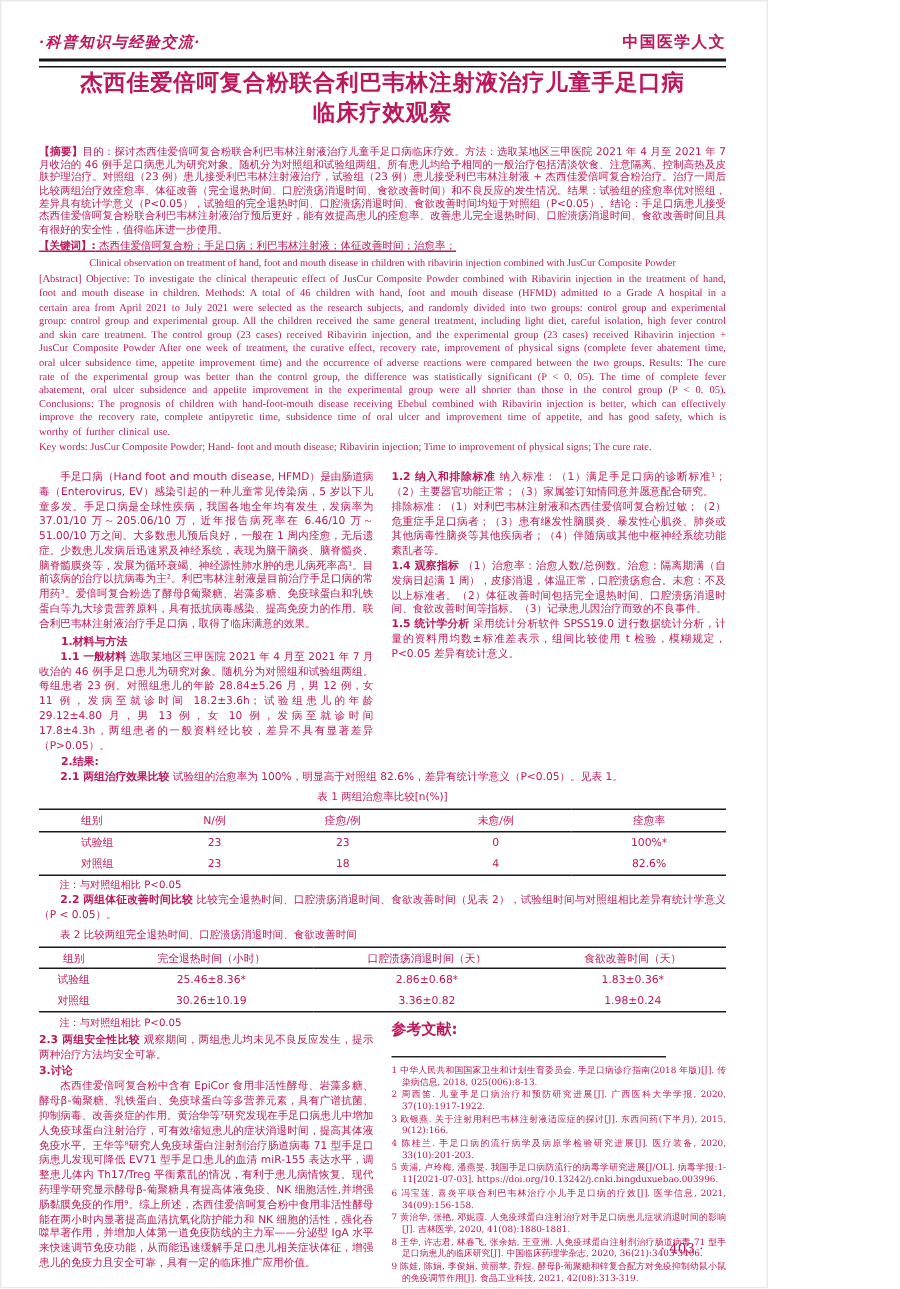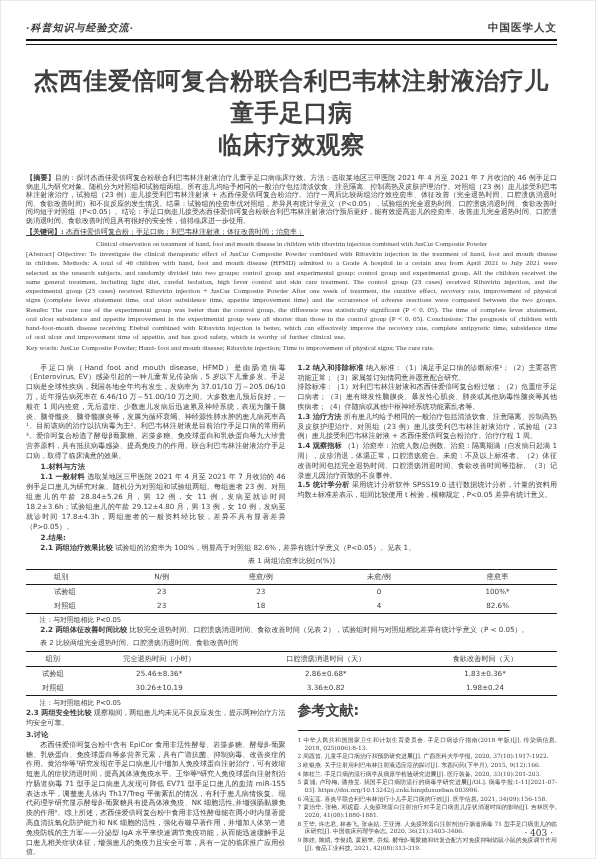--- a/index.html
+++ b/index.html
@@ -1,33 +1,33 @@
 <!DOCTYPE html>
 <html><head>
 <meta charset="utf-8">
 <style>
   html,body{margin:0;padding:0;background:#fff;}
   .page{
     position:relative;
-    width:596px;height:859px;
+    width:512px;height:859px;
     box-sizing:border-box;
     background:#fff;
     border:1px solid #e9e9e9;
-    padding:20px 38px 0 25px;
+    padding:20px 27px 0 25px;
     font-family:"DejaVu Sans","Liberation Sans",sans-serif;
-    color:#404040;
+    color:#be185d;
     overflow:hidden;
   }
   
   .hdr{display:flex;justify-content:space-between;align-items:flex-end;}
   .hdr-left{font-family:"DejaVu Serif","Liberation Serif",serif;font-style:italic;font-weight:bold;font-size:10px;letter-spacing:1px;}
   .hdr-right{font-size:10.5px;font-weight:bold;letter-spacing:1px;text-align:right;}
   .rule-double{margin-top:4px;border-top:2.5px solid #151515;border-bottom:1.2px solid #151515;height:2.5px;}
   
-  .title{margin-top:20px;text-align:center;font-weight:bold;font-size:24px;line-height:1.35;letter-spacing:0.5px;}
+  .title{margin-top:0;text-align:center;font-weight:bold;font-size:15px;line-height:1.35;letter-spacing:0.5px;}
   
   .abs-cn{margin-top:12px;font-size:7px;line-height:1.23;text-align:justify;}
   .abs-cn b{font-size:7.2px;}
   .kw-cn{margin-top:2px;font-size:7px;line-height:1.25;text-decoration:underline;}
   
   .en{font-family:"Liberation Serif","DejaVu Serif",serif;}
   .en-title{margin-top:4px;text-align:center;font-size:6.8px;line-height:1.3;}
   .abs-en{margin-top:1px;font-size:7px;line-height:1.32;text-align:justify;word-spacing:1px;}
   .kw-en{font-size:7px;line-height:1.3;margin-top:1px;}
   
@@ -42,21 +42,21 @@
   .tbl-cap{text-align:center;font-size:7px;margin-top:4px;}
   .tbl-cap-left{font-size:7px;margin-top:4px;text-indent:2em;}
   table{width:100%;border-collapse:collapse;margin-top:2px;font-size:7.2px;
         border-top:1.3px solid #1a1a1a;border-bottom:1.3px solid #1a1a1a;}
   th{font-weight:normal;border-bottom:0.8px solid #1a1a1a;padding:2px 2px;}
   td{padding:2px 2px;}
   th,td{text-align:center;}
   .t1 th:first-child,.t1 td:first-child{text-align:left;padding-left:28px;width:18%;}
   .tbl-note{font-size:6.8px;margin-top:2px;text-indent:2em;}
   
-  .ref-h{font-weight:bold;font-size:14px;margin:2px 0 10px 0;}
+  .ref-h{font-weight:bold;font-size:10px;margin:2px 0 10px 0;}
   .ref-sep{border-top:1px solid #222;width:82%;margin-bottom:6px;}
   .refs{font-size:5.9px;line-height:1.3;text-align:justify;
         font-family:"DejaVu Serif","Liberation Serif",serif;}
   .refs p{margin:0 0 1px 0;padding-left:7px;text-indent:-7px;}
   
   .pageno{position:absolute;right:42px;bottom:20px;font-size:9px;
           font-family:"DejaVu Serif","Liberation Serif",serif;}
 </style>
 </head>
 <body>
@@ -83,21 +83,20 @@
 
   <div class="cols">
     <div class="col">
       <p class="indent">手足口病（Hand foot and mouth disease, HFMD）是由肠道病毒（Enterovirus, EV）感染引起的一种儿童常见传染病，5 岁以下儿童多发。手足口病是全球性疾病，我国各地全年均有发生，发病率为 37.01/10 万～205.06/10 万，近年报告病死率在 6.46/10 万～51.00/10 万之间。大多数患儿预后良好，一般在 1 周内痊愈，无后遗症。少数患儿发病后迅速累及神经系统，表现为脑干脑炎、脑脊髓炎、脑脊髓膜炎等，发展为循环衰竭、神经源性肺水肿的患儿病死率高¹。目前该病的治疗以抗病毒为主²。利巴韦林注射液是目前治疗手足口病的常用药³。爱倍呵复合粉选了酵母β葡聚糖、岩藻多糖、免疫球蛋白和乳铁蛋白等九大珍贵营养原料，具有抵抗病毒感染、提高免疫力的作用。联合利巴韦林注射液治疗手足口病，取得了临床满意的效果。</p>
       <p class="sec-h">1.材料与方法</p>
       <p class="indent lead"><b>1.1 一般材料</b> <span>选取某地区三甲医院 2021 年 4 月至 2021 年 7 月收治的 46 例手足口患儿为研究对象。随机分为对照组和试验组两组。每组患者 23 例。对照组患儿的年龄 28.84±5.26 月，男 12 例，女 11 例，发病至就诊时间 18.2±3.6h；试验组患儿的年龄 29.12±4.80 月，男 13 例，女 10 例，发病至就诊时间 17.8±4.3h，两组患者的一般资料经比较，差异不具有显著差异（P&gt;0.05）。</span></p>
     </div>
     <div class="col">
       <p class="lead"><b>1.2 纳入和排除标准</b> <span>纳入标准：（1）满足手足口病的诊断标准¹；（2）主要器官功能正常；（3）家属签订知情同意并愿意配合研究。</span></p>
       <p>排除标准：（1）对利巴韦林注射液和杰西佳爱倍呵复合粉过敏；（2）危重症手足口病者；（3）患有继发性脑膜炎、暴发性心肌炎、肺炎或其他病毒性脑炎等其他疾病者；（4）伴随病或其他中枢神经系统功能紊乱者等。</p>
-      <p class="lead"><b>1.3 治疗方法</b> <span>所有患儿均给予相同的一般治疗包括清淡饮食、注意隔离、控制高热及皮肤护理治疗。对照组（23 例）患儿接受利巴韦林注射液治疗，试验组（23 例）患儿接受利巴韦林注射液 + 杰西佳爱倍呵复合粉治疗。治疗疗程 1 周。</span></p>
       <p class="lead"><b>1.4 观察指标</b> <span>（1）治愈率：治愈人数/总例数。治愈：隔离期满（自发病日起满 1 周），皮疹消退，体温正常，口腔溃疡愈合。未愈：不及以上标准者。（2）体征改善时间包括完全退热时间、口腔溃疡消退时间、食欲改善时间等指标。（3）记录患儿因治疗而致的不良事件。</span></p>
       <p class="lead"><b>1.5 统计学分析</b> <span>采用统计分析软件 SPSS19.0 进行数据统计分析，计量的资料用均数±标准差表示，组间比较使用 t 检验，模糊规定，P&lt;0.05 差异有统计意义。</span></p>
     </div>
   </div>
 
   <div class="full">
     <p class="sec-h">2.结果:</p>
     <p class="indent lead"><b>2.1 两组治疗效果比较</b> <span>试验组的治愈率为 100%，明显高于对照组 82.6%，差异有统计学意义（P&lt;0.05）。见表 1。</span></p>
 
     <div class="tbl-cap">表 1 两组治愈率比较[n(%)]</div>

